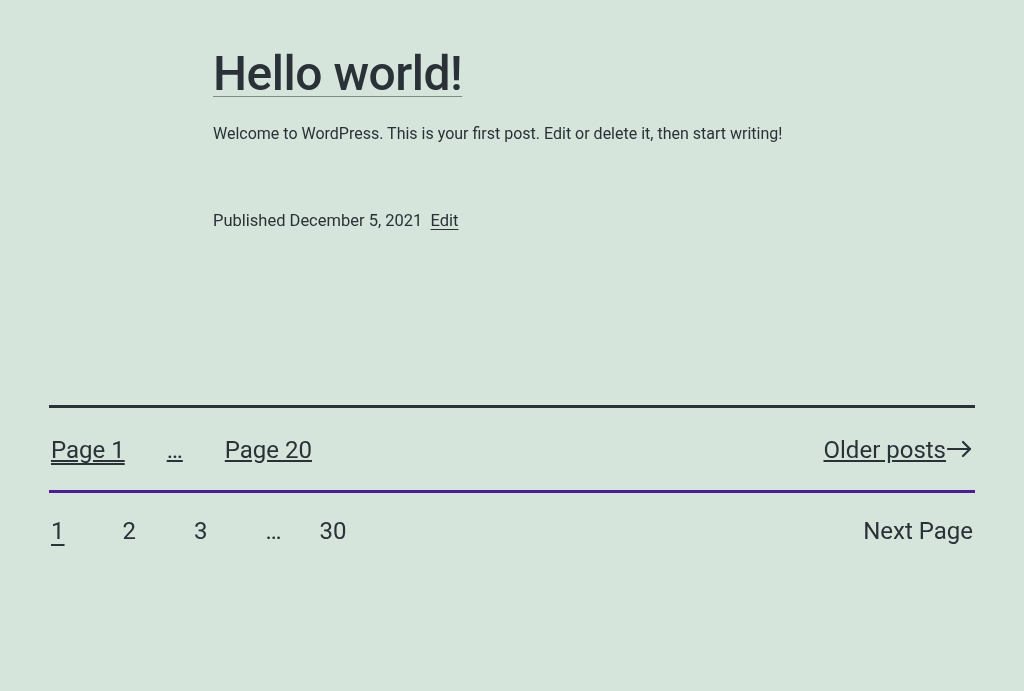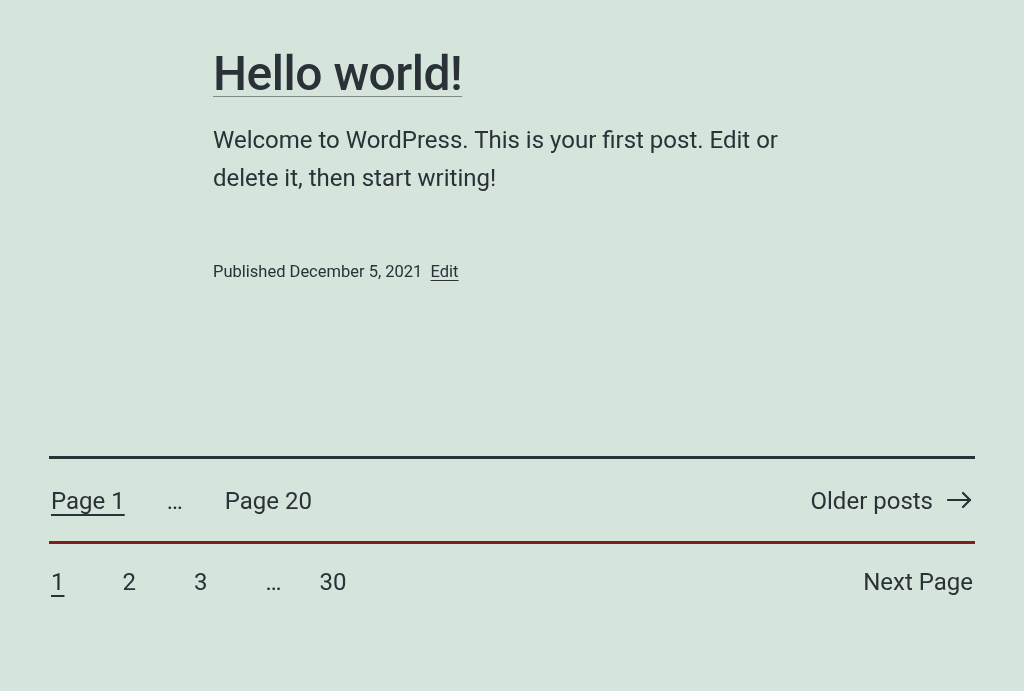--- a/index.html
+++ b/index.html
@@ -28,63 +28,64 @@
     text-underline-offset: 6px;
     text-decoration-thickness: 1px;
     text-decoration-color: rgba(42,49,55,0.5);
     margin-bottom: 19px;
     letter-spacing: -0.5px;
   }
   .post-title a {
     color: inherit;
   }
   .excerpt {
-    font-size: 24px;
+    font-size: 16px;
     line-height: 1.6;
     color: #2a3137;
     margin-bottom: 60px;
   }
   .meta {
     font-size: 16.5px;
     color: #2a3137;
     line-height: 1.7;
   }
   .meta .u {
     text-decoration: underline;
     text-underline-offset: 3px;
     text-align: center;
   }
   .pagination1 {
     margin: 170px 49px 0 49px;
     border-top: 3px solid #2a3137;
-    border-bottom: 3px solid #7f1d1d;
+    border-bottom: 3px solid #4c1d95;
     padding: 28px 2px 26px 2px;
     display: flex;
     align-items: center;
     font-size: 24px;
     color: #2a3137;
+    text-decoration: underline;
   }
   .pagination1 .page1 {
     text-decoration: underline;
     text-underline-offset: 5px;
     margin-right: 42px;
   }
   .pagination1 .dots {
     margin-right: 42px;
   }
   .pagination1 .page20 {
     flex: 0 0 auto;
   }
   .pagination1 .spacer {
     flex: 1;
   }
   .pagination1 .older {
     display: inline-flex;
     align-items: center;
-    gap: 14px;
+    gap: 1px;
   }
   .pagination1 .arrow {
     display: inline-block;
     line-height: 1;
   }
   .pagination2 {
     margin: 0 49px;
     padding: 24px 2px 0 2px;
     display: flex;
     align-items: center;

